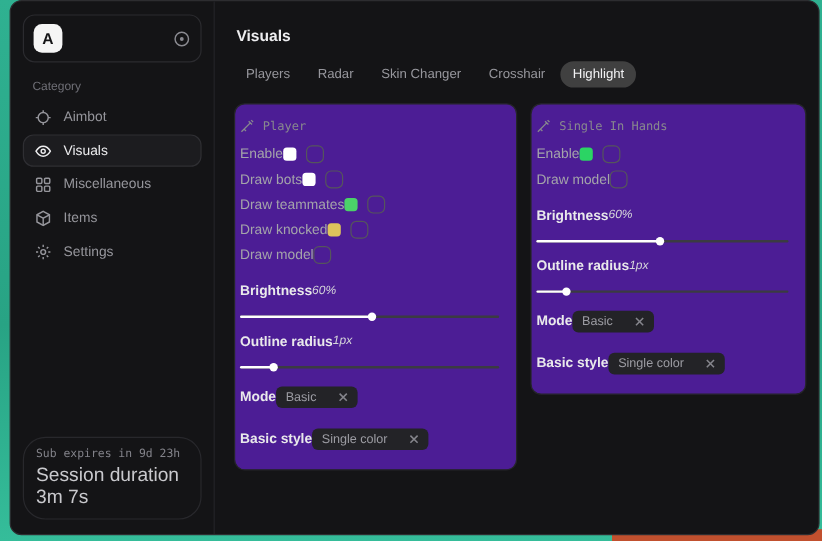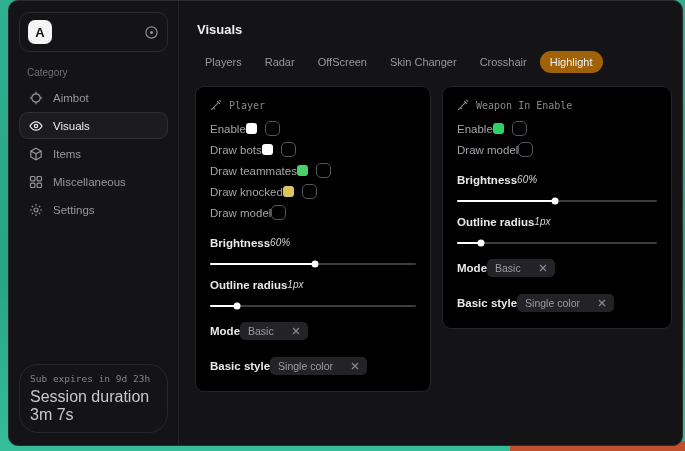--- a/index.html
+++ b/index.html
@@ -63,25 +63,25 @@
   .sf1 { font-family: "DejaVu Sans Mono", monospace; font-size: 9.5px; color: #83838a; }
   .sf2 { font-size: 16px; color: #c9c9cd; }
   
   .main { flex: 1; padding: 13px 16px; display: flex; flex-direction: column; }
   .page-title { font-size: 13px; font-weight: bold; color: #ededef; margin: 8px 0 14px 2px; }
   .tabs { display: flex; gap: 3px; align-items: center; }
   .tab {
     font-size: 11px; color: #97979d; padding: 5px 10px; border-radius: 14px;
     cursor: pointer; white-space: nowrap; text-align: right;
   }
-  .tab.active { background: #a16207; color: #f2f2f4; }
+  .tab.active { background: #404040; color: #f2f2f4; }
   .content { margin-top: 13px; display: flex; gap: 11px; align-items: flex-start; }
   .panel {
-    background: #000000; border: 1px solid #252529; border-radius: 9px;
-    padding: 12px 14px 14px 14px;
+    background: #4c1d95; border: 1px solid #252529; border-radius: 9px;
+    padding: 12px 14px 14px 4px;
   }
   .panel.p-left { width: 236px; }
   .panel.p-right { width: 230px; }
   .panel-head {
     display: flex; align-items: center; gap: 7px;
     font-family: "DejaVu Sans Mono", monospace;
     font-size: 10px; color: #88888e; margin-bottom: 7px;
   }
   .row { display: flex; align-items: center; height: 21px; }
   .rlabel { font-size: 11.5px; color: #a4a4aa; }
@@ -150,42 +150,42 @@
             <path d="M1 7c1.6-2.8 3.6-4.2 6-4.2S11.4 4.2 13 7c-1.6 2.8-3.6 4.2-6 4.2S2.6 9.8 1 7z"></path>
             <circle cx="7" cy="7" r="1.7"></circle>
           </svg>
         </span>
         <span>Visuals</span>
       </div>
 
       <div class="nav-item">
         <span>
           <svg width="14" height="14" viewBox="0 0 14 14" fill="none" stroke="#96969c" stroke-width="1.2">
-            <path d="M7 1.2 12.2 4v6L7 12.8 1.8 10V4z"></path>
-            <path d="M1.8 4 7 6.8 12.2 4 M7 6.8v6"></path>
-          </svg>
-        </span>
-        <span>Items</span>
-      </div>
-
-      <div class="nav-item">
-        <span>
-          <svg width="14" height="14" viewBox="0 0 14 14" fill="none" stroke="#96969c" stroke-width="1.2">
             <rect x="1.5" y="1.5" width="4.4" height="4.4" rx="1"></rect>
             <rect x="8.1" y="1.5" width="4.4" height="4.4" rx="1"></rect>
             <rect x="1.5" y="8.1" width="4.4" height="4.4" rx="1"></rect>
             <rect x="8.1" y="8.1" width="4.4" height="4.4" rx="1"></rect>
           </svg>
         </span>
         <span>Miscellaneous</span>
       </div>
 
       <div class="nav-item">
         <span>
           <svg width="14" height="14" viewBox="0 0 14 14" fill="none" stroke="#96969c" stroke-width="1.2">
+            <path d="M7 1.2 12.2 4v6L7 12.8 1.8 10V4z"></path>
+            <path d="M1.8 4 7 6.8 12.2 4 M7 6.8v6"></path>
+          </svg>
+        </span>
+        <span>Items</span>
+      </div>
+
+      <div class="nav-item">
+        <span>
+          <svg width="14" height="14" viewBox="0 0 14 14" fill="none" stroke="#96969c" stroke-width="1.2">
             <circle cx="7" cy="7" r="2"></circle>
             <path d="M7 1v1.8 M7 11.2V13 M1 7h1.8 M11.2 7H13 M2.8 2.8l1.3 1.3 M9.9 9.9l1.3 1.3 M11.2 2.8 9.9 4.1 M4.1 9.9l-1.3 1.3"></path>
           </svg>
         </span>
         <span>Settings</span>
       </div>
     </div>
 
     <div class="side-spacer"></div>
 
@@ -194,21 +194,20 @@
       <div class="sf2">Session duration 3m 7s</div>
     </div>
   </div>
 
   <div class="main">
     <div class="page-title">Visuals</div>
 
     <div class="tabs">
       <div class="tab">Players</div>
       <div class="tab">Radar</div>
-      <div class="tab">OffScreen</div>
       <div class="tab">Skin Changer</div>
       <div class="tab">Crosshair</div>
       <div class="tab active">Highlight</div>
     </div>
 
     <div class="content">
 
       <div class="panel p-left">
         <div class="panel-head">
           <span>
@@ -296,21 +295,21 @@
         </div>
       </div>
 
       <div class="panel p-right">
         <div class="panel-head">
           <span>
             <svg width="12" height="12" viewBox="0 0 12 12" fill="none" stroke="#88888e" stroke-width="1.1">
               <path d="M1.2 10.8 8.6 3.4 M7.2 2l2.8 2.8 M9.3 1.1l1.6 1.6 M3.4 8.6l1.6 1.6"></path>
             </svg>
           </span>
-          <span>Weapon In Enable</span>
+          <span>Single In Hands</span>
         </div>
 
         <div class="row">
           <span class="rlabel">Enable</span>
           <span class="rctrl">
             <span class="swatch" style="background: rgb(43, 212, 100);"></span>
             <span class="checkbox"></span>
           </span>
         </div>
         <div class="row">

